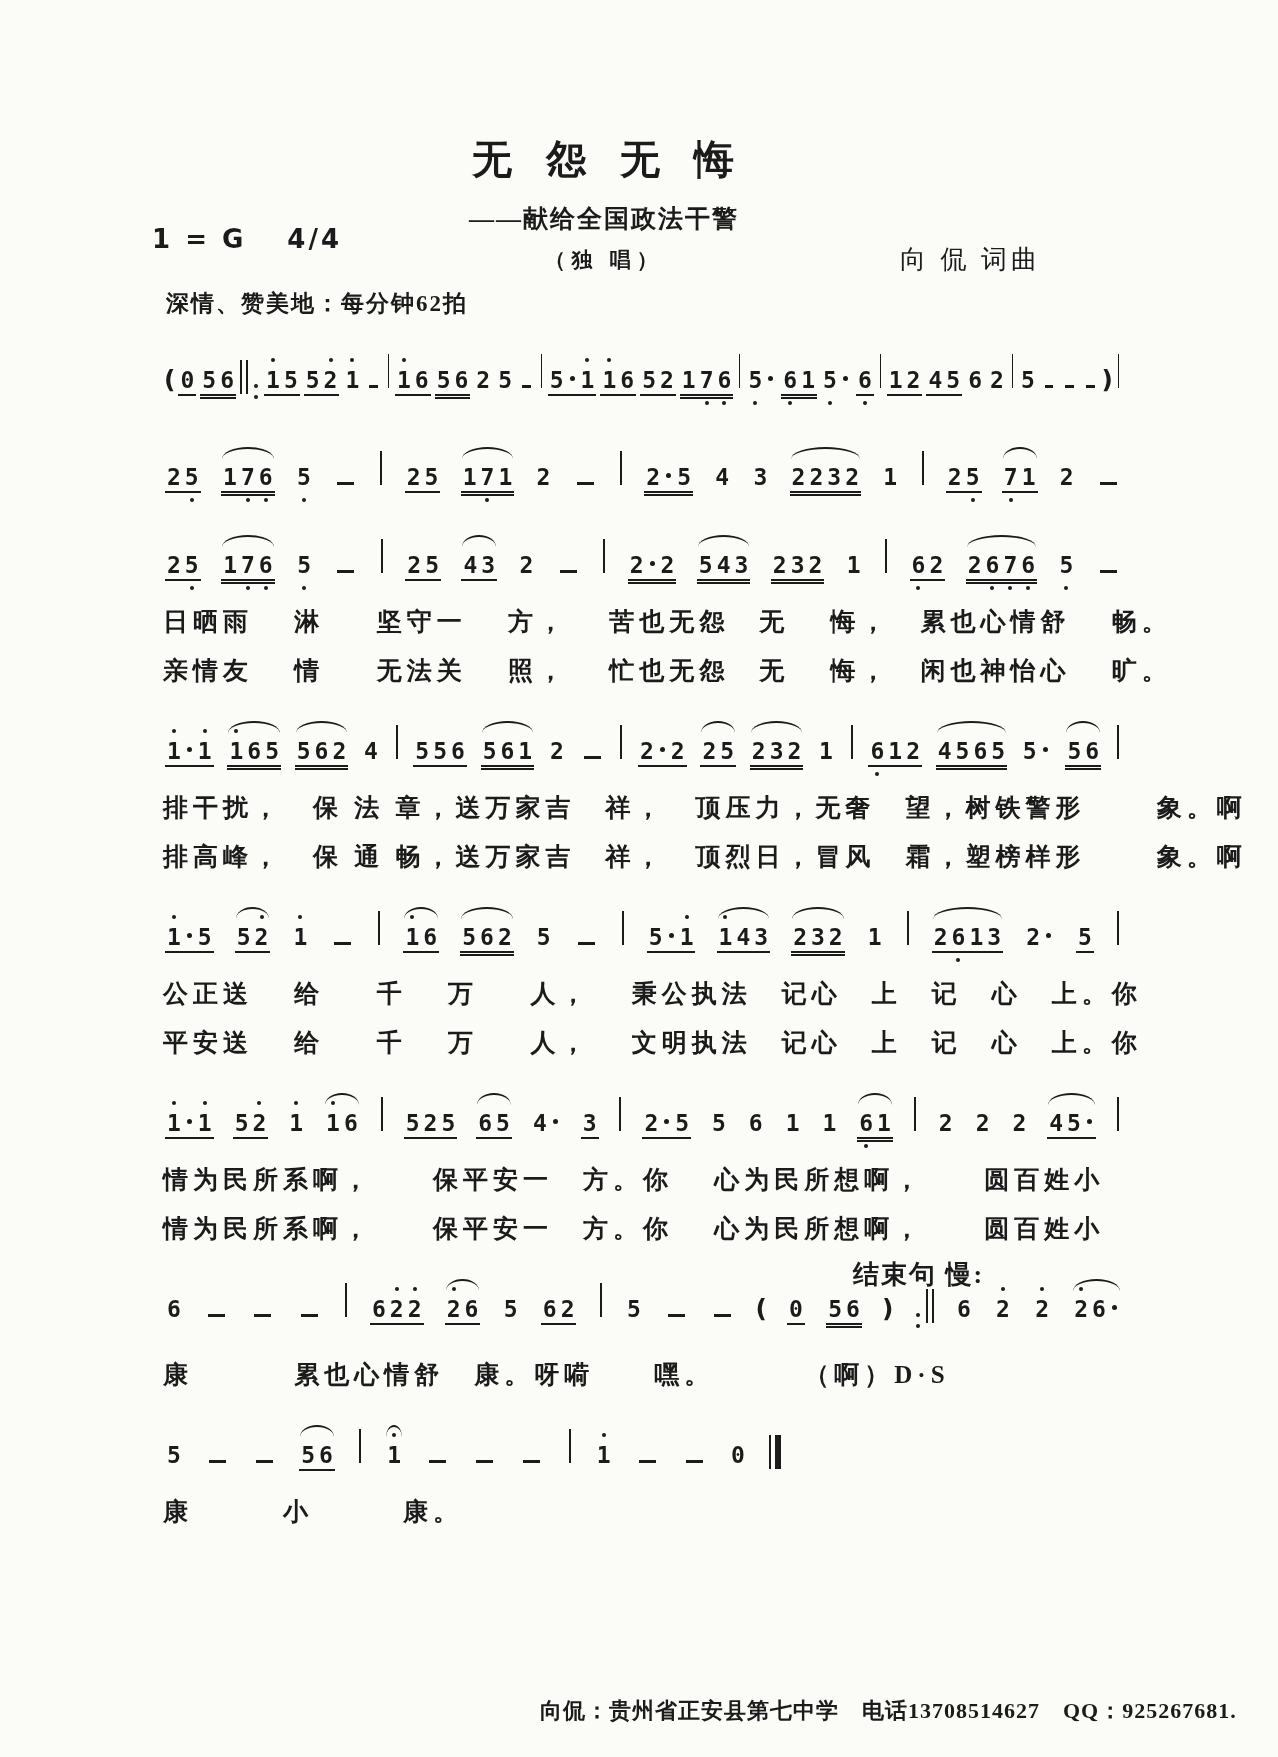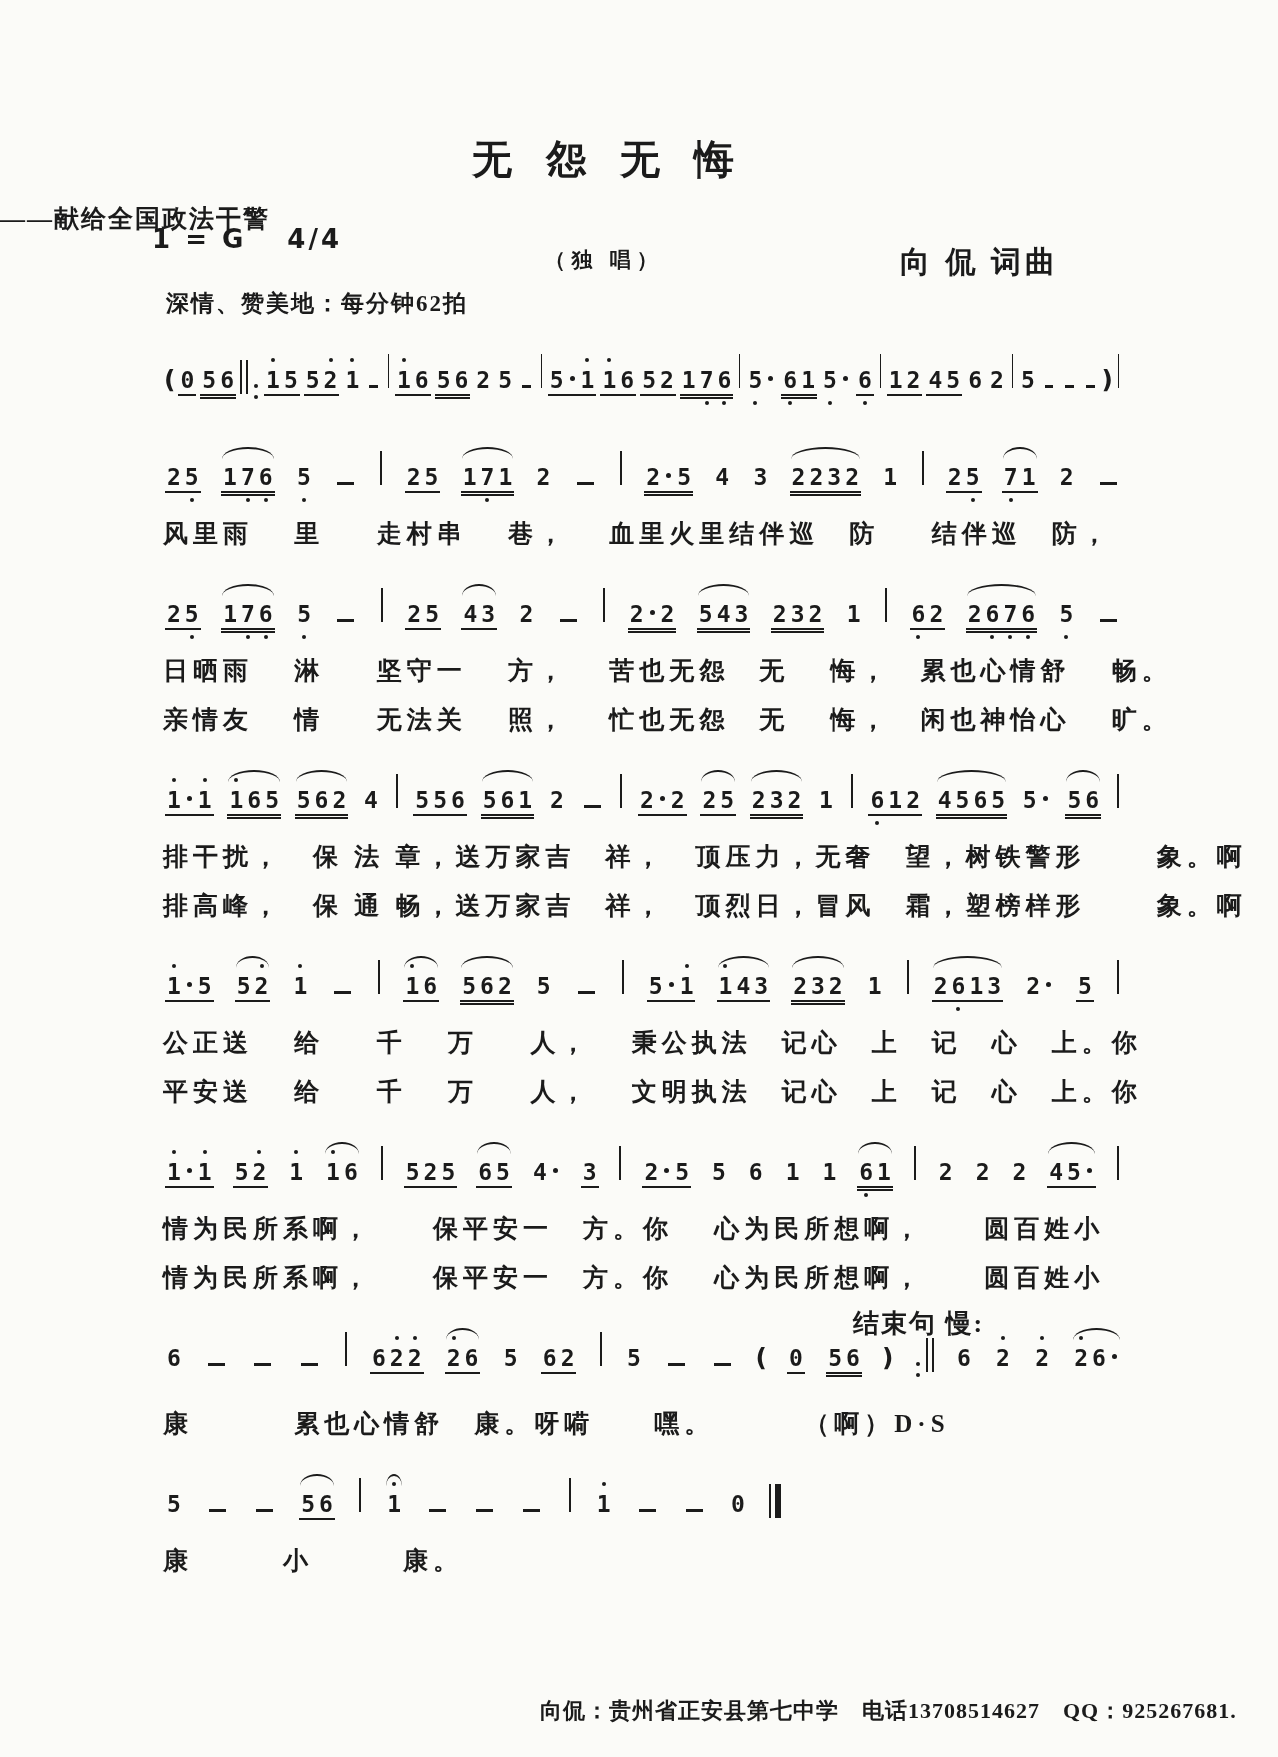--- a/index.html
+++ b/index.html
@@ -7,34 +7,34 @@
     width:1278px;height:1757px;position:relative;overflow:hidden;
     background:#fbfbf8;color:#1b1b1b;
     font-family:"Liberation Serif",serif;
   }
   
   .hdr-title{
     position:absolute;top:132px;left:0;right:60px;text-align:center;
     font-size:40px;font-weight:bold;letter-spacing:12px;
   }
   .hdr-dedication{
-    position:absolute;top:202px;left:0;right:70px;
+    position:absolute;top:202px;left:0;right:70px;text-align:center;
     font-size:25px;font-weight:bold;letter-spacing:2px;
   }
   .hdr-solo{
     position:absolute;top:246px;left:0;right:70px;text-align:center;
     font-size:21px;font-weight:bold;letter-spacing:6px;
   }
   .hdr-key{
     position:absolute;top:222px;left:152px;
     font-family:"DejaVu Sans",sans-serif;font-size:26px;font-weight:bold;letter-spacing:3px;
   }
   .hdr-credit{
     position:absolute;top:242px;left:900px;
-    font-size:30px;font-weight:bold;letter-spacing:4px;
+    font-size:26px;font-weight:normal;letter-spacing:4px;
   }
   .hdr-tempo{
     position:absolute;top:288px;left:166px;
     font-size:23px;font-weight:bold;letter-spacing:2px;
   }
   
   #score{position:absolute;left:163px;top:324px;width:960px}
   .system{position:relative}
   .mline{
     display:flex;align-items:baseline;justify-content:space-between;
@@ -144,21 +144,20 @@
         <span class="grp"><span class="note">4</span></span>
         <span class="grp"><span class="note">3</span></span>
         <span class="grp u2"><span class="slur"></span><span class="note">2</span><span class="note">2</span><span class="note">3</span><span class="note">2</span></span>
         <span class="grp"><span class="note">1</span></span>
         <span class="bar"></span>
         <span class="grp u1"><span class="note">2</span><span class="note">5<i class="db"></i></span></span>
         <span class="grp u1"><span class="slur"></span><span class="note">7<i class="db"></i></span><span class="note">1</span></span>
         <span class="grp"><span class="note">2</span></span>
         <span class="dash"></span>
       </div>
-      <div class="lyric">风里雨　 里　  走村串　 巷，　 血里火里结伴巡　防　  结伴巡　防，</div>
     </div>
     <div class="system">
       <div class="mline">
         <span class="grp u1"><span class="note">2</span><span class="note">5<i class="db"></i></span></span>
         <span class="grp u2"><span class="slur"></span><span class="note">1</span><span class="note">7<i class="db"></i></span><span class="note">6<i class="db"></i></span></span>
         <span class="grp"><span class="note">5<i class="db"></i></span></span>
         <span class="dash"></span>
         <span class="bar"></span>
         <span class="grp u1"><span class="note">2</span><span class="note">5</span></span>
         <span class="grp u1"><span class="slur"></span><span class="note">4</span><span class="note">3</span></span>

